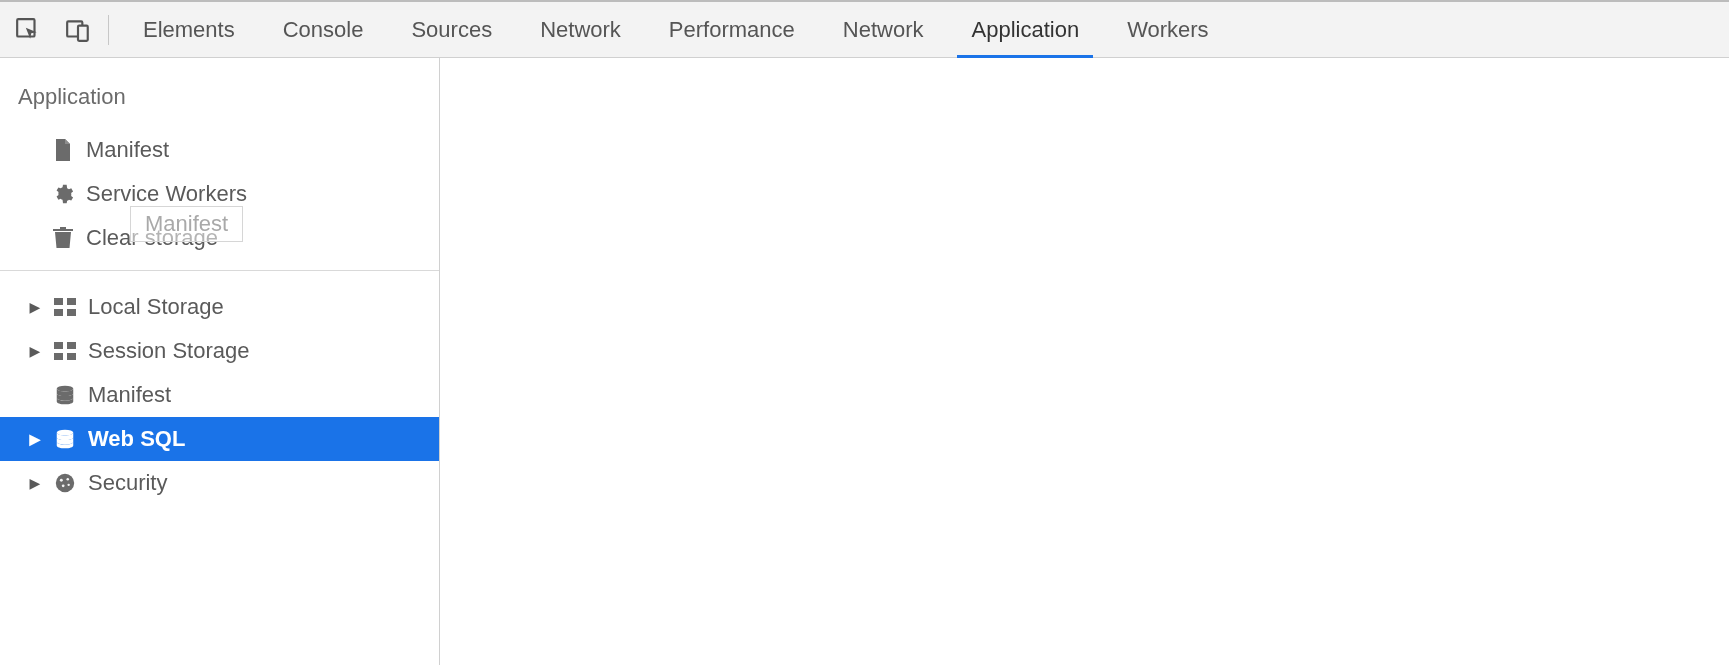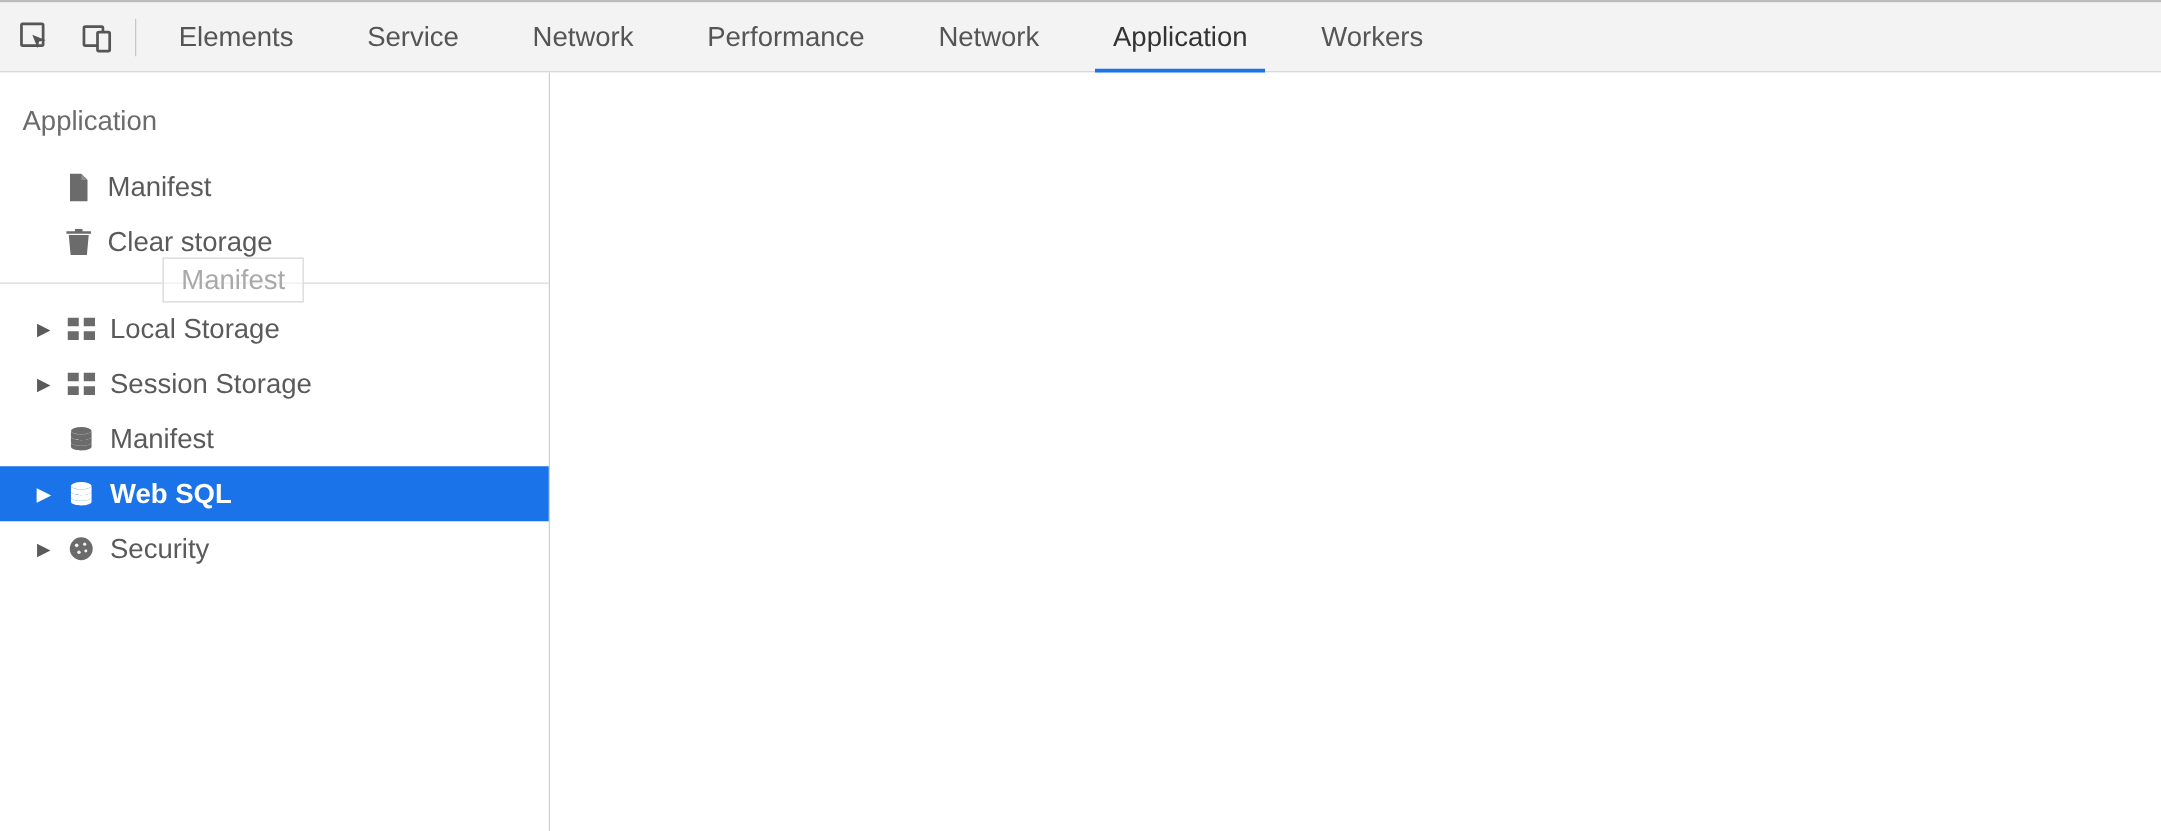--- a/index.html
+++ b/index.html
@@ -45,21 +45,20 @@
   .vdiv {
     width: 1px;
     height: 30px;
     background: #c7c7c7;
     margin: 0 10px 0 4px;
   }
   .tabs {
     display: flex;
     align-items: stretch;
     height: 100%;
-    gap: 11px;
   }
   .tab {
     display: flex;
     align-items: center;
     padding: 0 24px;
     color: #555;
     cursor: pointer;
     position: relative;
     white-space: nowrap;
   }
@@ -175,21 +174,24 @@
           </svg>
         </span>
       </div>
     </div>
     <div class="vdiv"></div>
     <div class="tabs">
       <div class="tab">
           <span>Elements</span>
         </div>
       <div class="tab">
-          <span>Service</span>
+          <span>Console</span>
+        </div>
+      <div class="tab">
+          <span>Sources</span>
         </div>
       <div class="tab">
           <span>Network</span>
         </div>
       <div class="tab">
           <span>Performance</span>
         </div>
       <div class="tab">
           <span>Network</span>
         </div>
@@ -212,20 +214,28 @@
         <span class="ico">
           <svg width="20" height="24" viewBox="0 0 20 24">
               <path fill="#6b6b6b" d="M3 1h9l5 5v17H3z"></path>
               <path fill="#fff" d="M12 1v5h5" opacity="0"></path>
               <path fill="#8d8d8d" d="M12 1l5 5h-5z"></path>
             </svg>
         </span>
         <span class="lbl">Manifest</span>
       </div>
 
+      <div class="tree-item no-chev-indent">
+        <span class="ico">
+          <svg width="22" height="22" viewBox="0 0 24 24">
+              <path fill="#6b6b6b" d="M12 8a4 4 0 100 8 4 4 0 000-8zm9 4a7 7 0 00-.1-1.2l2.1-1.6-2-3.4-2.5 1a7 7 0 00-2-1.2L16 2h-4l-.5 2.6a7 7 0 00-2 1.2l-2.5-1-2 3.4 2.1 1.6A7 7 0 007 12a7 7 0 00.1 1.2L5 14.8l2 3.4 2.5-1a7 7 0 002 1.2L12 22h4l.5-2.6a7 7 0 002-1.2l2.5 1 2-3.4-2.1-1.6A7 7 0 0021 12z"></path>
+            </svg>
+        </span>
+        <span class="lbl">Service Workers</span>
+      </div>
 
       <div class="tree-item no-chev-indent">
         <span class="ico">
           <svg width="20" height="22" viewBox="0 0 20 22">
               <path fill="#6b6b6b" d="M2 5h16l-1.5 16h-13zM0 2h20v2H0zM7 0h6v2H7z"></path>
             </svg>
         </span>
         <span class="lbl">Clear storage</span>
       </div>
 

